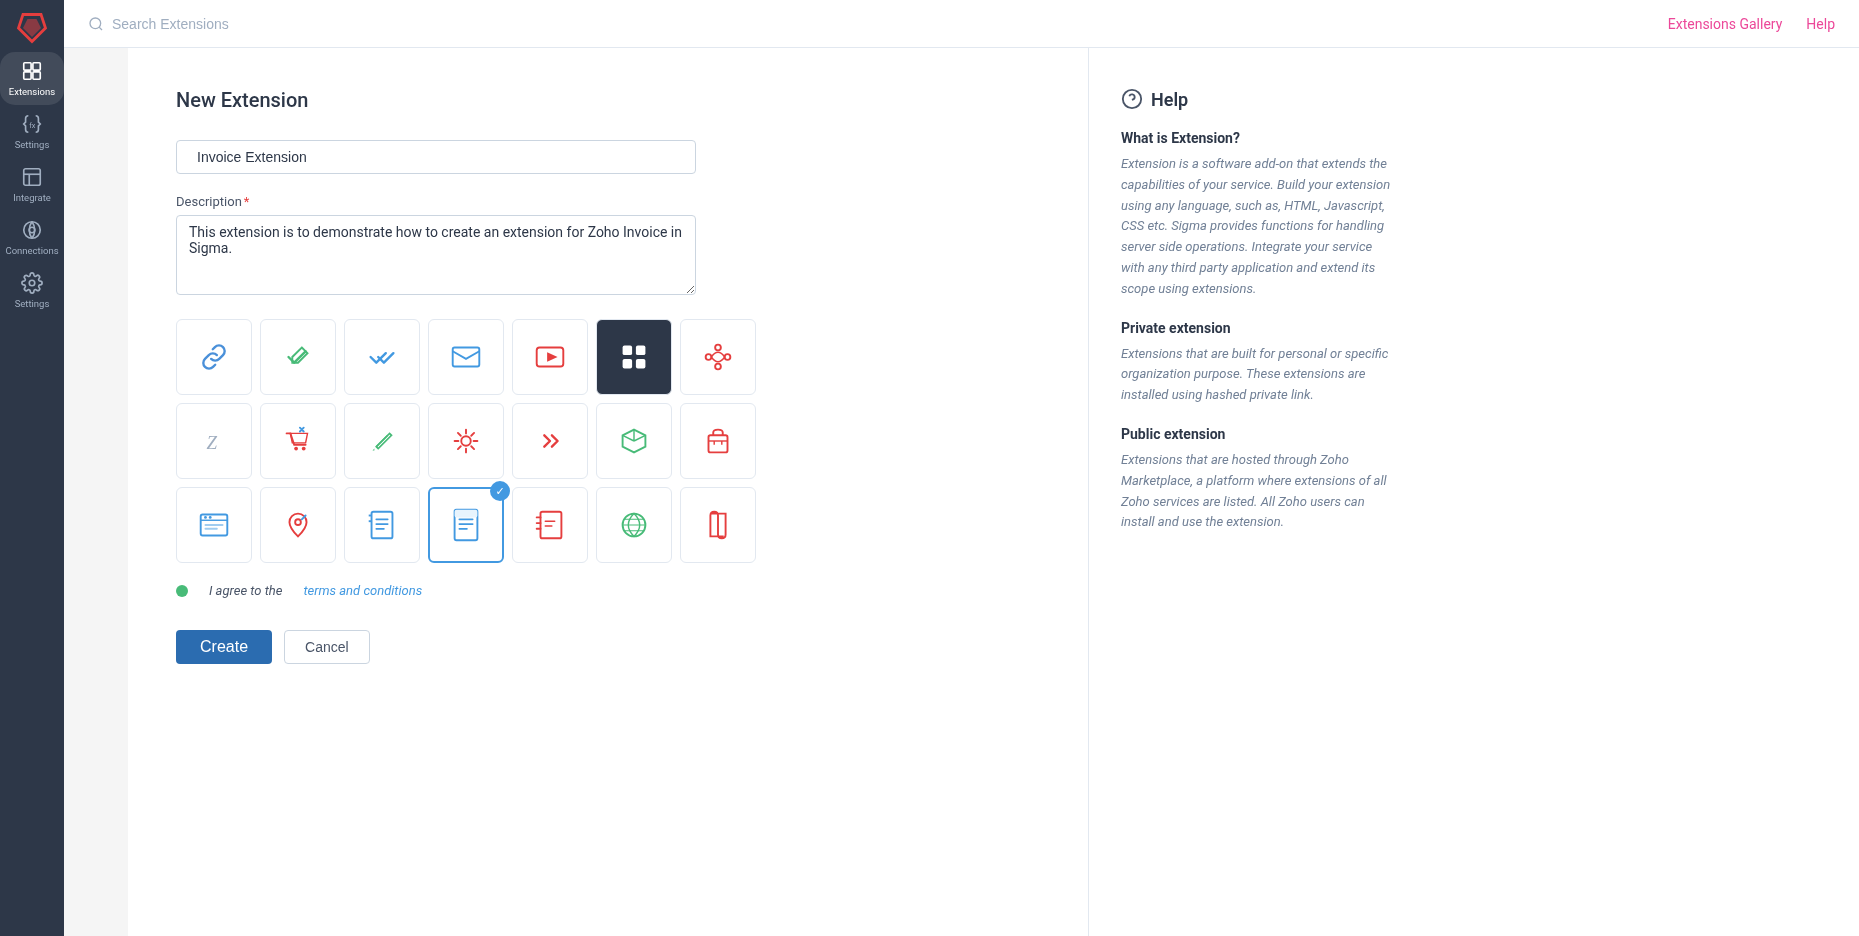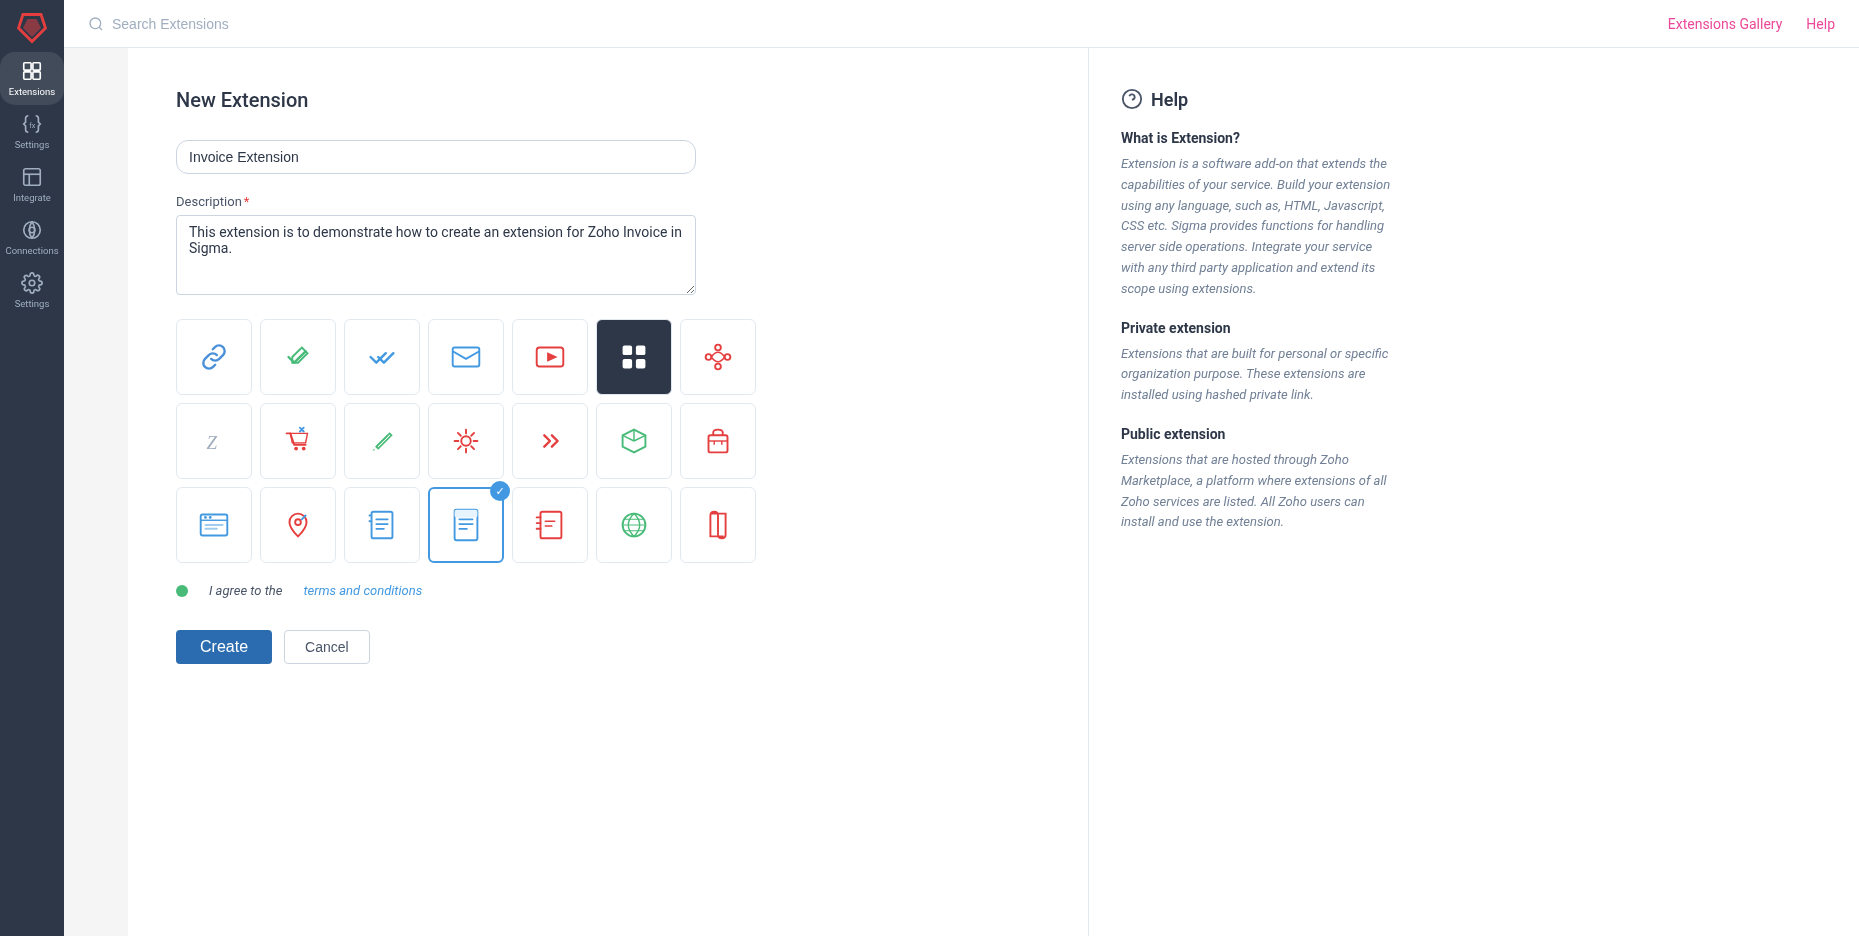--- a/index.html
+++ b/index.html
@@ -109,23 +109,23 @@
       color: #4a5568;
       margin-bottom: 6px;
       display: block;
     }
     .form-label .required {
       color: #e53e3e;
       margin-left: 2px;
     }
     .form-input {
       width: 520px;
-      padding: 8px 12px;
+      padding: 8px 20px;
       border: 1px solid #cbd5e0;
-      border-radius: 12px;
+      border-radius: 4px;
       font-size: 14px;
       color: #2d3748;
       outline: none;
     }
     .form-textarea {
       width: 520px;
       height: 80px;
       padding: 8px 12px;
       border: 1px solid #cbd5e0;
       border-radius: 4px;

